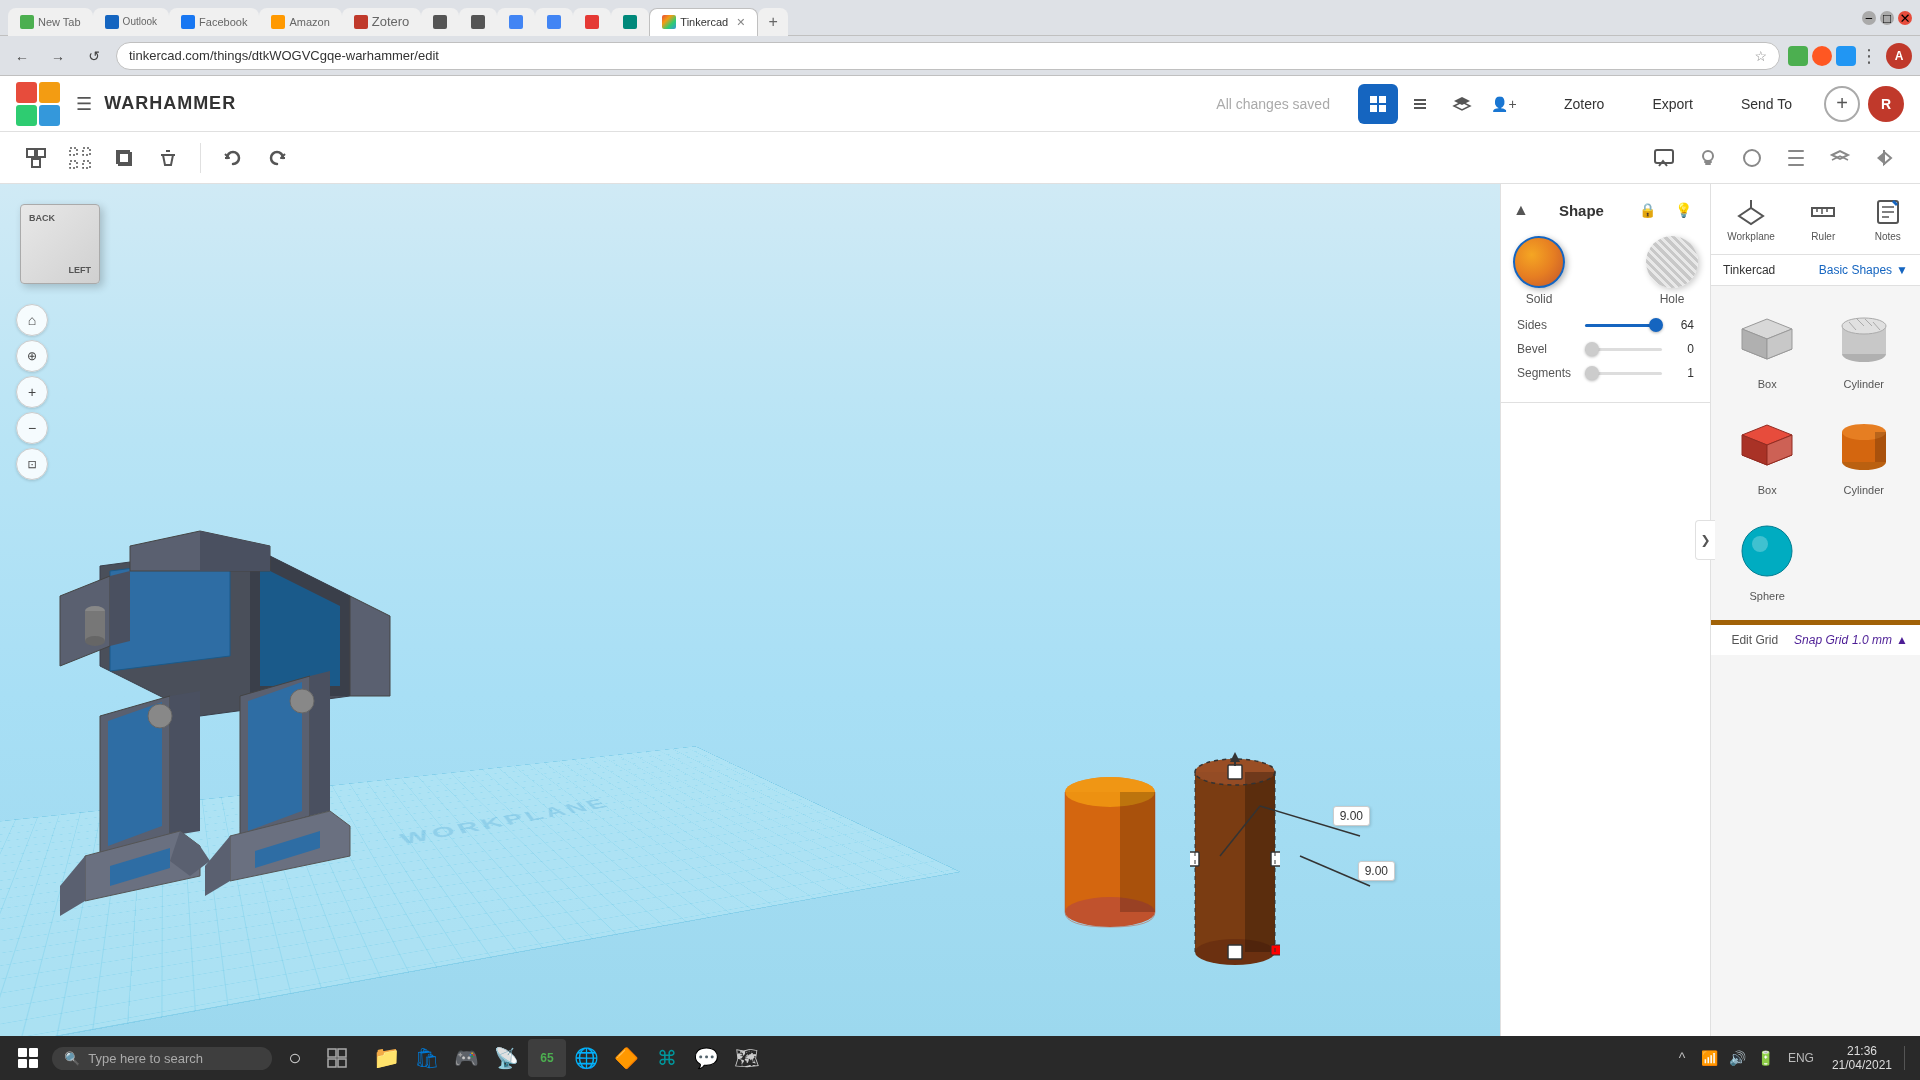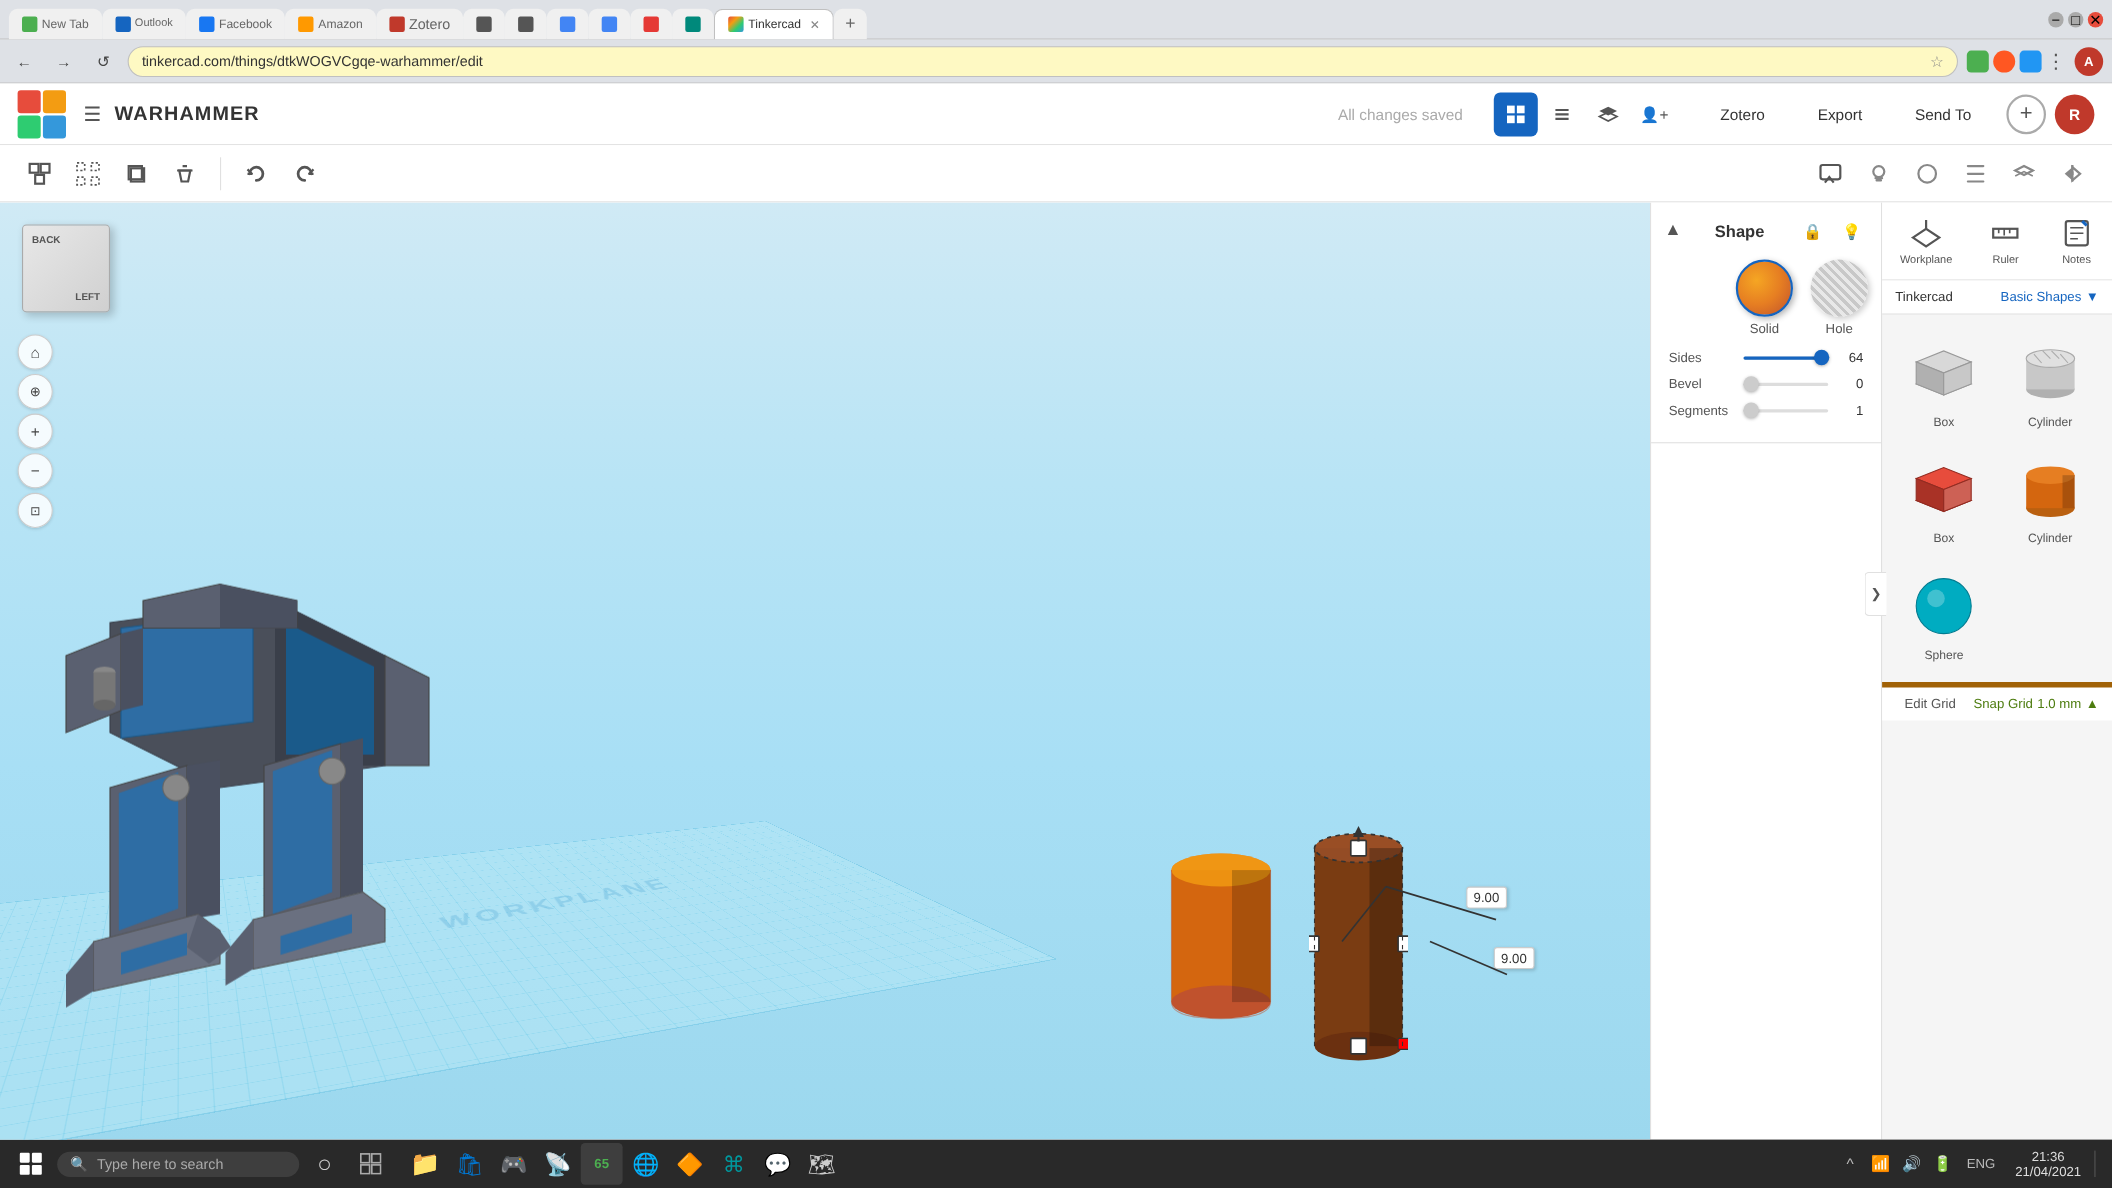--- a/index.html
+++ b/index.html
@@ -70,21 +70,21 @@
       border: none;
       background: transparent;
       cursor: pointer;
       display: flex; align-items: center; justify-content: center;
       font-size: 14px;
       color: #444;
     }
     .address-bar {
       flex: 1;
       height: 28px;
-      background: #fef9c3;
+      background: #ffffff;
       border-radius: 14px;
       display: flex;
       align-items: center;
       padding: 0 12px;
       font-size: 13px;
       color: #333;
       border: 1px solid #c0c0c0;
     }
     .address-text { flex: 1; }
     .bookmark-icon { font-size: 14px; color: #888; margin-left: 8px; }
@@ -356,21 +356,21 @@
       display: flex; align-items: center; justify-content: center;
       font-size: 14px;
       color: #777;
       cursor: pointer;
     }
 
     
     .shape-types {
       display: flex;
       gap: 16px;
-      justify-content: flex-end;
+      justify-content: space-between;
       margin-bottom: 12px;
     }
 
     .shape-type {
       display: flex;
       flex-direction: column;
       align-items: center;
       gap: 4px;
       cursor: pointer;
     }
@@ -584,21 +584,22 @@
       cursor: pointer;
       padding: 2px 4px;
       border-radius: 3px;
     }
 
     .snap-grid {
       display: flex;
       align-items: center;
       gap: 4px;
       font-size: 12px;
-      color: #4d7c0f;
+      color: #4c1d95;
+      font-style: italic;
     }
 
     
     .taskbar {
       height: 44px;
       background: rgba(30,30,30,0.95);
       display: flex;
       align-items: center;
       padding: 0 8px;
       gap: 4px;

